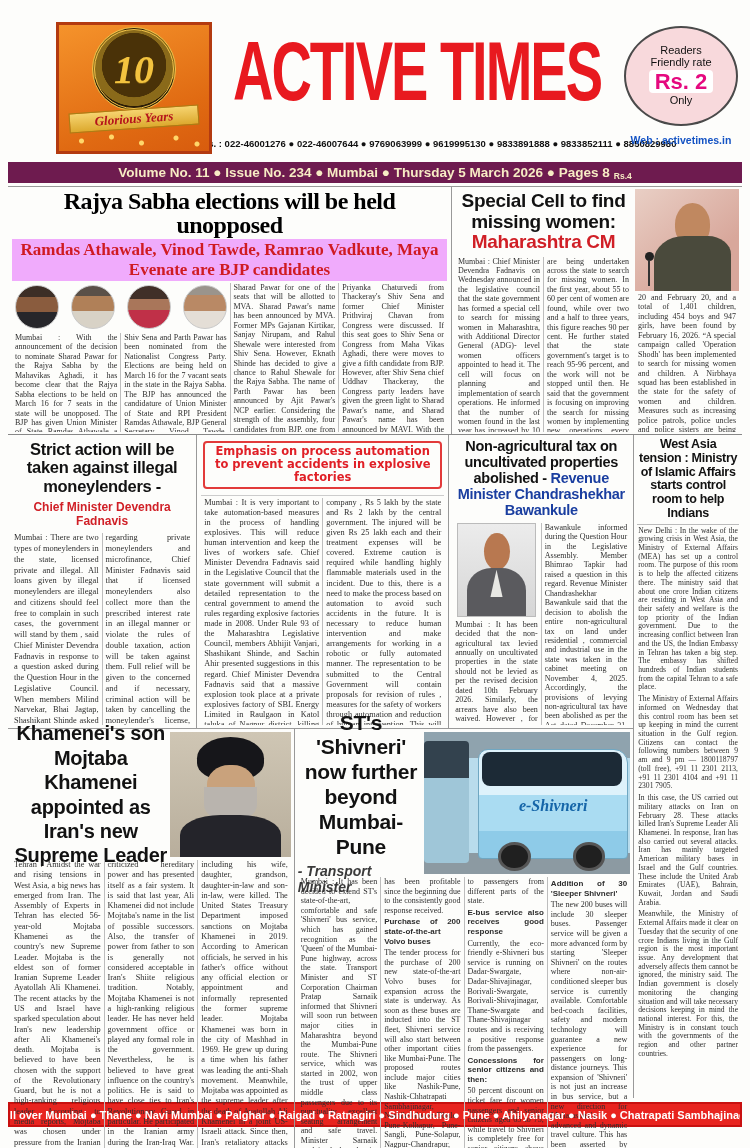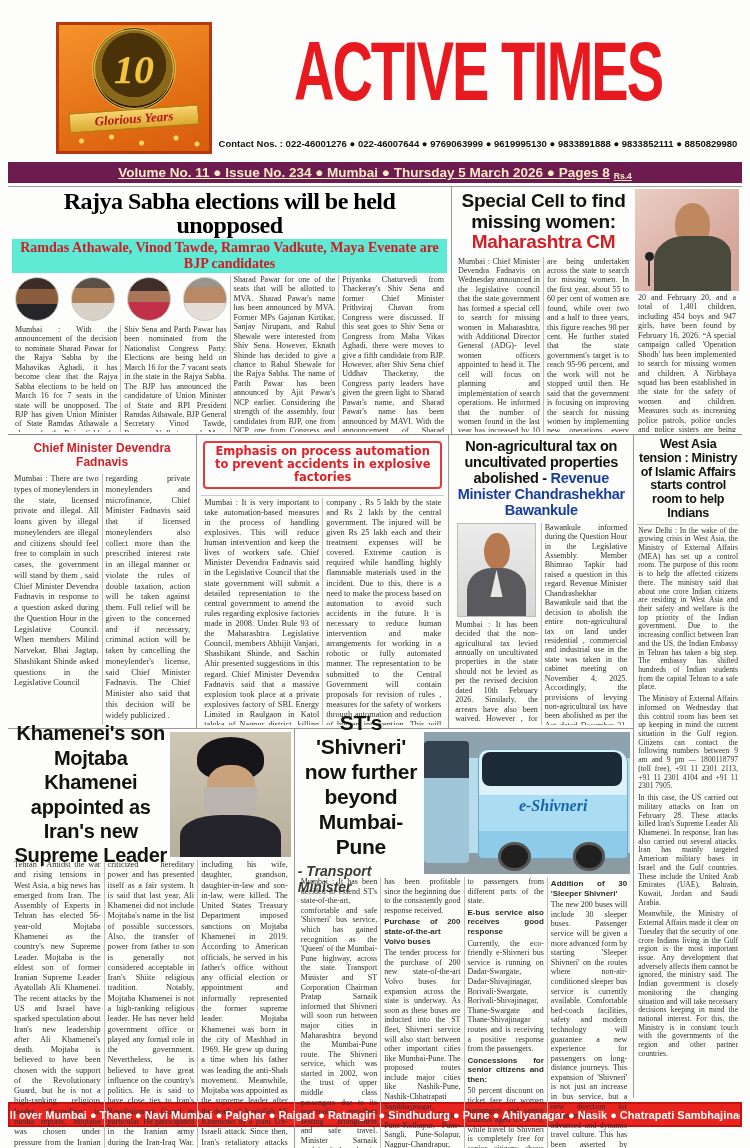--- a/index.html
+++ b/index.html
@@ -15,38 +15,38 @@
   .logo-stars{position:absolute;left:0;right:0;bottom:0;height:20px;background:radial-gradient(circle 2px at 15% 50%,#ffd76a 0 2px,transparent 3px),radial-gradient(circle 2px at 35% 30%,#ffd76a 0 2px,transparent 3px),radial-gradient(circle 2px at 55% 60%,#ffd76a 0 2px,transparent 3px),radial-gradient(circle 2px at 78% 35%,#ffd76a 0 2px,transparent 3px),radial-gradient(circle 2px at 92% 65%,#ffd76a 0 2px,transparent 3px);}
   .mast-center{flex:1;display:flex;flex-direction:column;align-items:center;justify-content:flex-start;min-width:0;}
   .paper-title{height:104px;display:flex;align-items:center;justify-content:center;overflow:visible;}
   .paper-title span{font-family:"Liberation Sans",sans-serif;font-weight:900;font-size:56px;letter-spacing:-2px;color:#e8191f;transform:scaleY(1.5);display:inline-block;white-space:nowrap;}
   .contact-line{font-family:"Liberation Sans",sans-serif;font-weight:700;font-size:9.5px;color:#111;white-space:nowrap;margin-top:16px;}
   .mast-right{width:122px;flex-shrink:0;display:flex;flex-direction:column;align-items:center;padding-top:8px;}
   .rate-bubble{width:110px;height:96px;border-radius:50%;background:#f8d9dc;border:2px solid #4a4a4a;display:flex;flex-direction:column;align-items:center;justify-content:center;line-height:1.05;}
   .rate-line{font-family:"Liberation Sans",sans-serif;font-size:11px;color:#111;}
   .rate-price{background:#fff;border-radius:4px;padding:0 6px;margin:2px 0;font-family:"Liberation Sans",sans-serif;font-weight:700;font-size:22px;color:#e5097f;}
   .web-line{margin-top:8px;font-family:"Liberation Sans",sans-serif;font-weight:700;font-size:10.5px;color:#1453c4;white-space:nowrap;}
-  .volume-bar{margin-top:4px;height:21px;background:#6e1b4f;color:#f7ecc4;font-family:"Liberation Sans",sans-serif;font-weight:700;font-size:13.5px;display:flex;align-items:center;justify-content:center;gap:4px;text-decoration:underline;}
+  .volume-bar{margin-top:4px;height:21px;background:#6e1b4f;color:#f7ecc4;font-family:"Liberation Sans",sans-serif;font-weight:700;font-size:13.5px;display:flex;align-items:center;justify-content:center;gap:4px;}
   .rs4{font-size:8.5px;align-self:flex-end;padding-bottom:2px;}
 
   
   .col{font-size:8px;line-height:1.18;text-align:justify;color:#2e2e2e;padding:0 3px;overflow:hidden;flex:1;}
   .vr{border-left:1px solid #bdbdbd;}
   .hl{font-family:"Liberation Sans",sans-serif;font-weight:700;color:#121212;text-align:center;letter-spacing:-0.3px;}
   .red{color:#d01f26;}
   .blue{color:#1a3ea0;}
   .colsub{font-family:"Liberation Sans",sans-serif;font-weight:700;font-size:8px;margin:2px 0;}
   .photo{position:relative;overflow:hidden;background:#ddd;}
 
   
   .row-a{display:flex;height:247px;border-top:1px solid #999;border-bottom:1px solid #888;margin-top:3px;}
   .lead{width:60.5%;padding:2px 4px;display:flex;flex-direction:column;}
   .lead-hl{font-family:"Liberation Serif",serif;font-weight:900;font-size:24px;text-align:center;letter-spacing:-0.5px;line-height:1.0;}
   .lead-sub{margin-top:2px;background:linear-gradient(#ececec,#cfcfcf);font-family:"Liberation Sans",sans-serif;font-weight:700;font-size:13px;text-align:center;letter-spacing:-0.4px;padding:1px 0;}
-  .lead-red{margin-top:2px;background:#5eead4;color:#cf1b22;font-family:"Liberation Serif",serif;font-weight:700;font-size:14px;text-align:center;padding:1px 0;}
+  .lead-red{margin-top:2px;background:#f0abfc;color:#cf1b22;font-family:"Liberation Serif",serif;font-weight:700;font-size:17px;text-align:center;padding:1px 0;}
   .lead-body{display:flex;flex:1;overflow:hidden;margin-top:2px;}
   .lead-left{width:50%;display:flex;flex-direction:column;}
   .photos{display:flex;justify-content:center;gap:12px;padding:2px 0 4px 0;}
   .pc{width:42px;height:42px;border-radius:50%;border:1px solid #c9c9c9;}
   .pc1{background:linear-gradient(#3c2e26 0 26%,#8a5c3e 26% 62%,#26262a 62%);}
   .pc2{background:linear-gradient(#5a5048 0 24%,#b08058 24% 60%,#d8d2c6 60%);}
   .pc3{background:linear-gradient(#402f28 0 30%,#a9765a 30% 58%,#c03048 58%);}
   .pc4{background:linear-gradient(#9a948c 0 22%,#b98965 22% 60%,#e4ded6 60%);}
   .lead-left-cols{display:flex;flex:1;overflow:hidden;}
   .lead-c3,.lead-c4{width:25%;}
@@ -133,20 +133,29 @@
         </div>
         <div class="logo-ribbon">Glorious Years</div>
         <div class="logo-stars"></div>
       </div>
       <div class="mast-center">
         <div class="paper-title">
             <span>ACTIVE TIMES</span>
           </div>
         <div class="contact-line">Contact Nos. : 022-46001276 ● 022-46007644 ● 9769063999 ● 9619995130 ● 9833891888 ● 9833852111 ● 8850829980</div>
       </div>
+      <div class="mast-right">
+        <div class="rate-bubble">
+          <div class="rate-line">Readers</div>
+          <div class="rate-line">Friendly rate</div>
+          <div class="rate-price">Rs. 2</div>
+          <div class="rate-line">Only</div>
+        </div>
+        <div class="web-line">Web : activetimes.in</div>
+      </div>
     </div>
     <div class="volume-bar">
       <span>Volume  No. 11  ●  Issue  No. 234 ●  Mumbai  ●  Thursday 5 March 2026  ●  Pages  8</span>
       <span class="rs4">Rs.4</span>
     </div>
   </header>
 
   <div class="row-a">
 
     <section class="lead">
@@ -190,20 +199,21 @@
         <div class="col">20 and February 20, and a total of 1,401 children, including 454 boys and 947 girls, have been found by February 16, 2026. “A special campaign called 'Operation Shodh' has been implemented to search for missing women and children. A Nirbhaya squad has been established in the state for the safety of women and children. Measures such as increasing police patrols, police uncles and police sisters are being taken to prevent atrocities on women and girls,” said Minister Bhoyar. He added that women's helplines have been established at all police station levels in the state.</div>
       </div>
     </section>
   </div>
 
   <div class="mid">
     <div class="mid-left">
 
       <div class="row-b">
         <section class="story-money">
+          <div class="hl money-hl">Strict action will be taken against illegal moneylenders -</div>
           <div class="money-red red">Chief Minister Devendra Fadnavis</div>
           <div class="money-cols">
             <div class="col">Mumbai : There are two types of moneylenders in the state, licensed private and illegal. All loans given by illegal moneylenders are illegal and citizens should feel free to complain in such cases, the government will stand by them , said Chief Minister Devendra Fadnavis in response to a question asked during the Question Hour in the Legislative Council. When members Milind Narvekar, Bhai Jagtap, Shashikant Shinde asked questions in the Legislative Council</div>
             <div class="col vr">regarding private moneylenders and microfinance, Chief Minister Fadnavis said that if licensed moneylenders also collect more than the prescribed interest rate in an illegal manner or violate the rules of double taxation, action will be taken against them. Full relief will be given to the concerned and if necessary, criminal action will be taken by cancelling the moneylender's license, said Chief Minister Fadnavis. The Chief Minister also said that this decision will be widely publicized .</div>
           </div>
         </section>
 
         <section class="story-expl">
           <div class="expl-box">Emphasis on process automation to prevent accidents in explosive factories</div>
           <div class="expl-cols">

